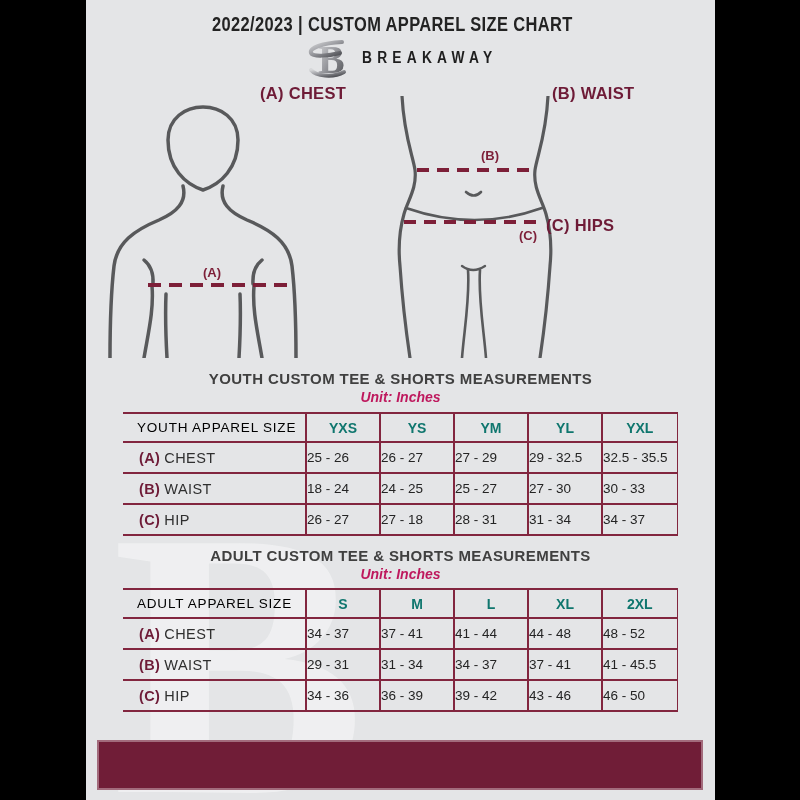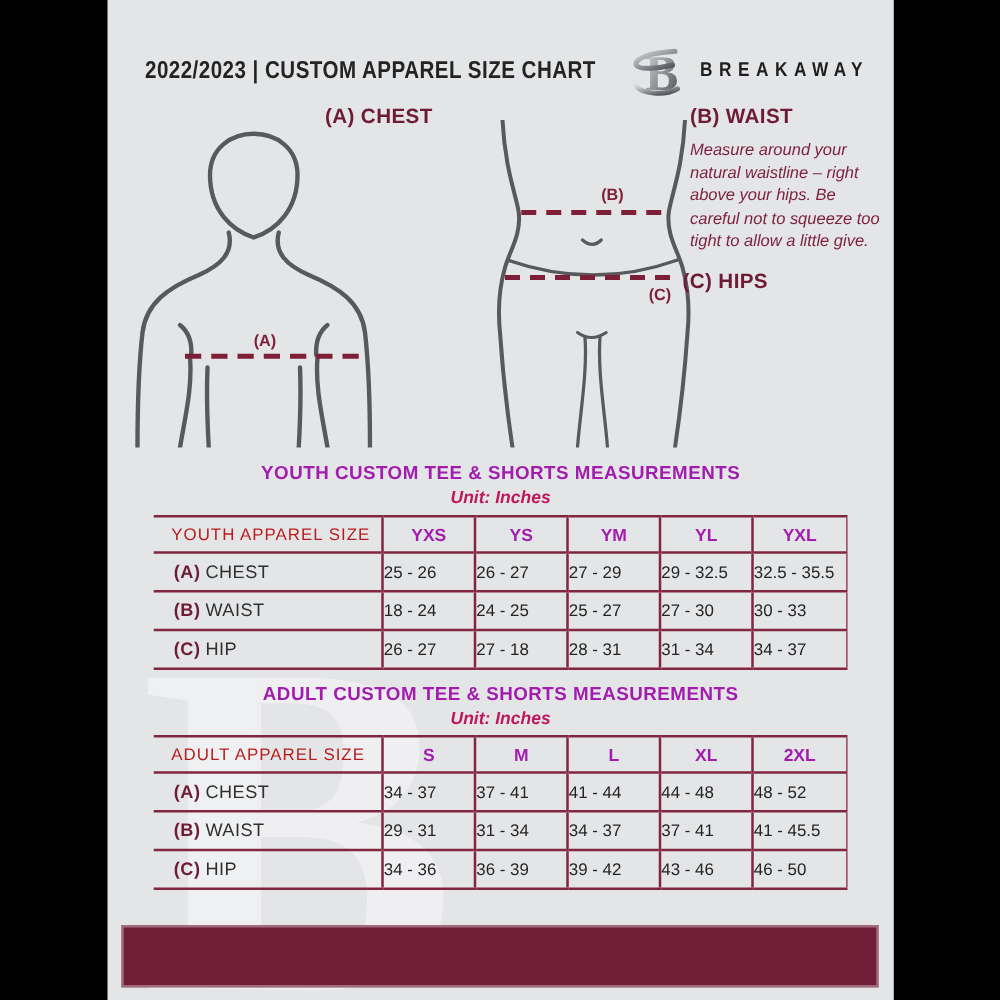--- a/index.html
+++ b/index.html
@@ -17,49 +17,49 @@
   body{background:#000;font-family:"Liberation Sans",sans-serif;position:relative;overflow:hidden;}
   .page{position:absolute;left:86px;top:0;width:629px;height:800px;background:var(--pagebg);overflow:hidden;}
 
   
   .watermark{position:absolute;left:26px;top:512px;font-family:"Liberation Serif",serif;
     font-weight:bold;font-size:380px;line-height:0.8;color:#ffffff;opacity:0.42;z-index:0;}
 
   .content{position:relative;z-index:1;width:100%;height:100%;}
 
   
-  .hdr{position:absolute;left:30px;right:24px;top:32px;height:48px;display:flex;align-items:center;justify-content:flex-start;}
+  .hdr{position:absolute;left:30px;right:24px;top:22px;height:48px;display:flex;align-items:center;justify-content:center;flex-direction:column;}
   .doc-title{font-weight:bold;font-size:17.5px;color:#232323;letter-spacing:0.4px;transform:scale(0.94,1.12);transform-origin:left center;white-space:nowrap;}
   .brand{display:flex;align-items:center;gap:8px;}
   .brand-name{font-weight:bold;font-size:14.5px;letter-spacing:5.5px;color:#1e1e1e;transform:scale(0.95,1.1);transform-origin:left center;}
 
   
   .fig{position:absolute;}
   .fig1{left:22px;top:80px;}
   .fig2{left:304px;top:96px;}
   .instr{position:absolute;width:154px;}
   .instrA{left:174px;top:84px;}
   .instrB{left:466px;top:84px;}
   .instrC{left:460px;top:216px;}
   .instr-head{font-weight:bold;font-size:16.5px;color:var(--maroon-head);letter-spacing:0.3px;margin-bottom:8px;}
   .instr-body{font-style:italic;font-size:13.2px;line-height:1.38;color:var(--maroon-body);white-space:pre-line;}
 
   
-  .tbl-title{position:absolute;left:0;width:629px;text-align:center;font-weight:bold;font-size:15px;color:#a21caf;letter-spacing:0.4px;}
+  .tbl-title{position:absolute;left:0;width:629px;text-align:center;font-weight:bold;font-size:15px;color:#404040;letter-spacing:0.4px;}
   .tbl-unit{position:absolute;left:0;width:629px;text-align:center;font-style:italic;font-size:14px;font-weight:bold;color:#be185d;}
   .t1-title{top:370px;} .t1-unit{top:389px;}
   .t2-title{top:547px;} .t2-unit{top:566px;}
   .size-table{position:absolute;left:37px;width:554px;border-collapse:collapse;table-layout:fixed;}
   .t1{top:412px;} .t2{top:588px;}
   .size-table th,.size-table td{border-top:2px solid var(--tborder);}
   .size-table tbody tr:last-child td{border-bottom:2px solid var(--tborder);margin-top:44px;}
   .size-table th:nth-child(n+2),.size-table td:nth-child(n+2){border-left:2px solid var(--tborder);}
   .size-table th:last-child,.size-table td:last-child{border-right:1px solid var(--tborder);}
-  .size-table th{height:29px;font-weight:bold;font-size:14px;color:#a21caf;text-align:center;}
-  .size-table th.first{font-weight:normal;font-size:13.5px;letter-spacing:0.8px;text-align:left;padding-left:14px;color:#b91c1c;}
+  .size-table th{height:29px;font-weight:bold;font-size:14px;color:#0f766e;text-align:center;}
+  .size-table th.first{font-weight:normal;font-size:13.5px;letter-spacing:0.8px;text-align:left;padding-left:14px;color:#000000;}
   .size-table td{height:31px;font-size:13.5px;color:#242424;text-align:left;}
   .size-table td.first{text-align:left;padding-left:16px;font-size:14.5px;color:#2f2f2f;letter-spacing:0.4px;}
   .pfx{font-weight:bold;color:var(--maroon-head);margin-right:4px;}
 
   
   .footer-bar{position:absolute;left:11px;top:740px;width:606px;height:50px;background:var(--bar);
     border:2px solid rgba(255,255,255,0.35);z-index:2;}
 
   svg text.fig-label{font-family:"Liberation Sans",sans-serif;font-weight:bold;font-size:13px;fill:var(--dash);}
 </style>
@@ -120,21 +120,20 @@
       <text class="fig-label" x="100" y="64" text-anchor="middle">(B)</text>
       <path d="M14 126 L154 126" stroke="#7d1f38" stroke-width="4" stroke-dasharray="12 8" fill="none"></path>
       <text class="fig-label" x="138" y="144" text-anchor="middle">(C)</text>
     </svg>
 
     <div class="instr instrA">
       <div class="instr-head">(A) CHEST</div>
     </div>
     <div class="instr instrB">
       <div class="instr-head">(B) WAIST</div>
-      <div class="instr-body">Measure around your natural waistline – right above your hips. Be careful not to squeeze too tight to allow a little give.</div>
     </div>
     <div class="instr instrC">
       <div class="instr-head">(C) HIPS</div>
     </div>
 
     <div class="tbl-title t1-title">YOUTH CUSTOM TEE &amp; SHORTS MEASUREMENTS</div>
     <div class="tbl-unit t1-unit">Unit: Inches</div>
     <table class="size-table t1">
       <colgroup>
           <col style="width:183px">

